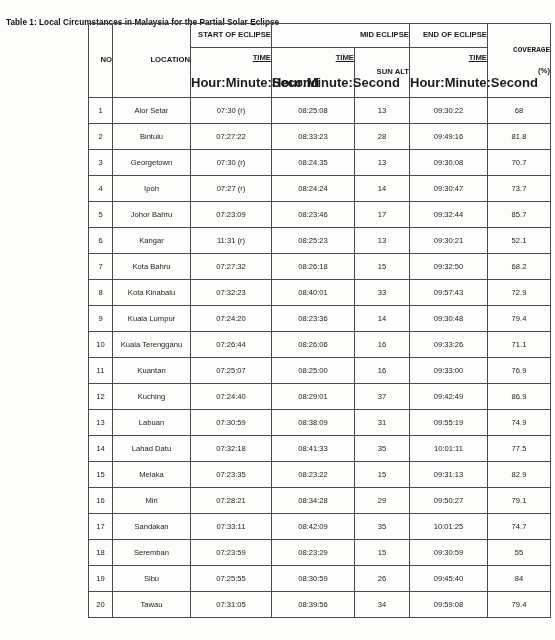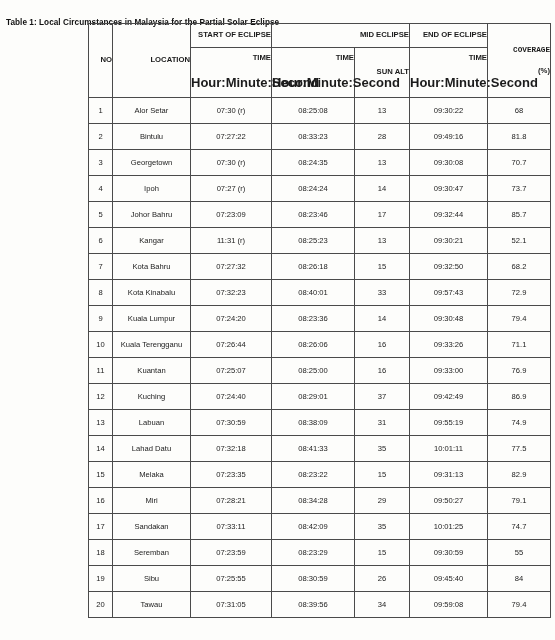--- a/index.html
+++ b/index.html
@@ -62,21 +62,21 @@
   col.c-cov     { width: 63px; }
 
   .hdr-top { height: 24px; }
   .hdr-bot { height: 50px; }
   tbody tr { height: 26px; }
 
   .no-head {
     color: #5b9bd5;
     font-weight: bold;
   }
-  .stack-line { display: block; }
+  .stack-line { display: block; text-decoration: underline; }
   .cov-line1 { display: block; font-family: Liberation Mono, monospace; }
   .cov-line2 { display: block; margin-top: 12px; }
   .timehdr-sub { display: block; margin-top: 13px; font-size: 13px; }
   td.num, td.loc, td.val { font-size: 7.6px; }
 </style>
 </head>
 <body>
 
 <div id="caption">Table 1: Local Circumstances in Malaysia for the Partial Solar Eclipse</div>
 

